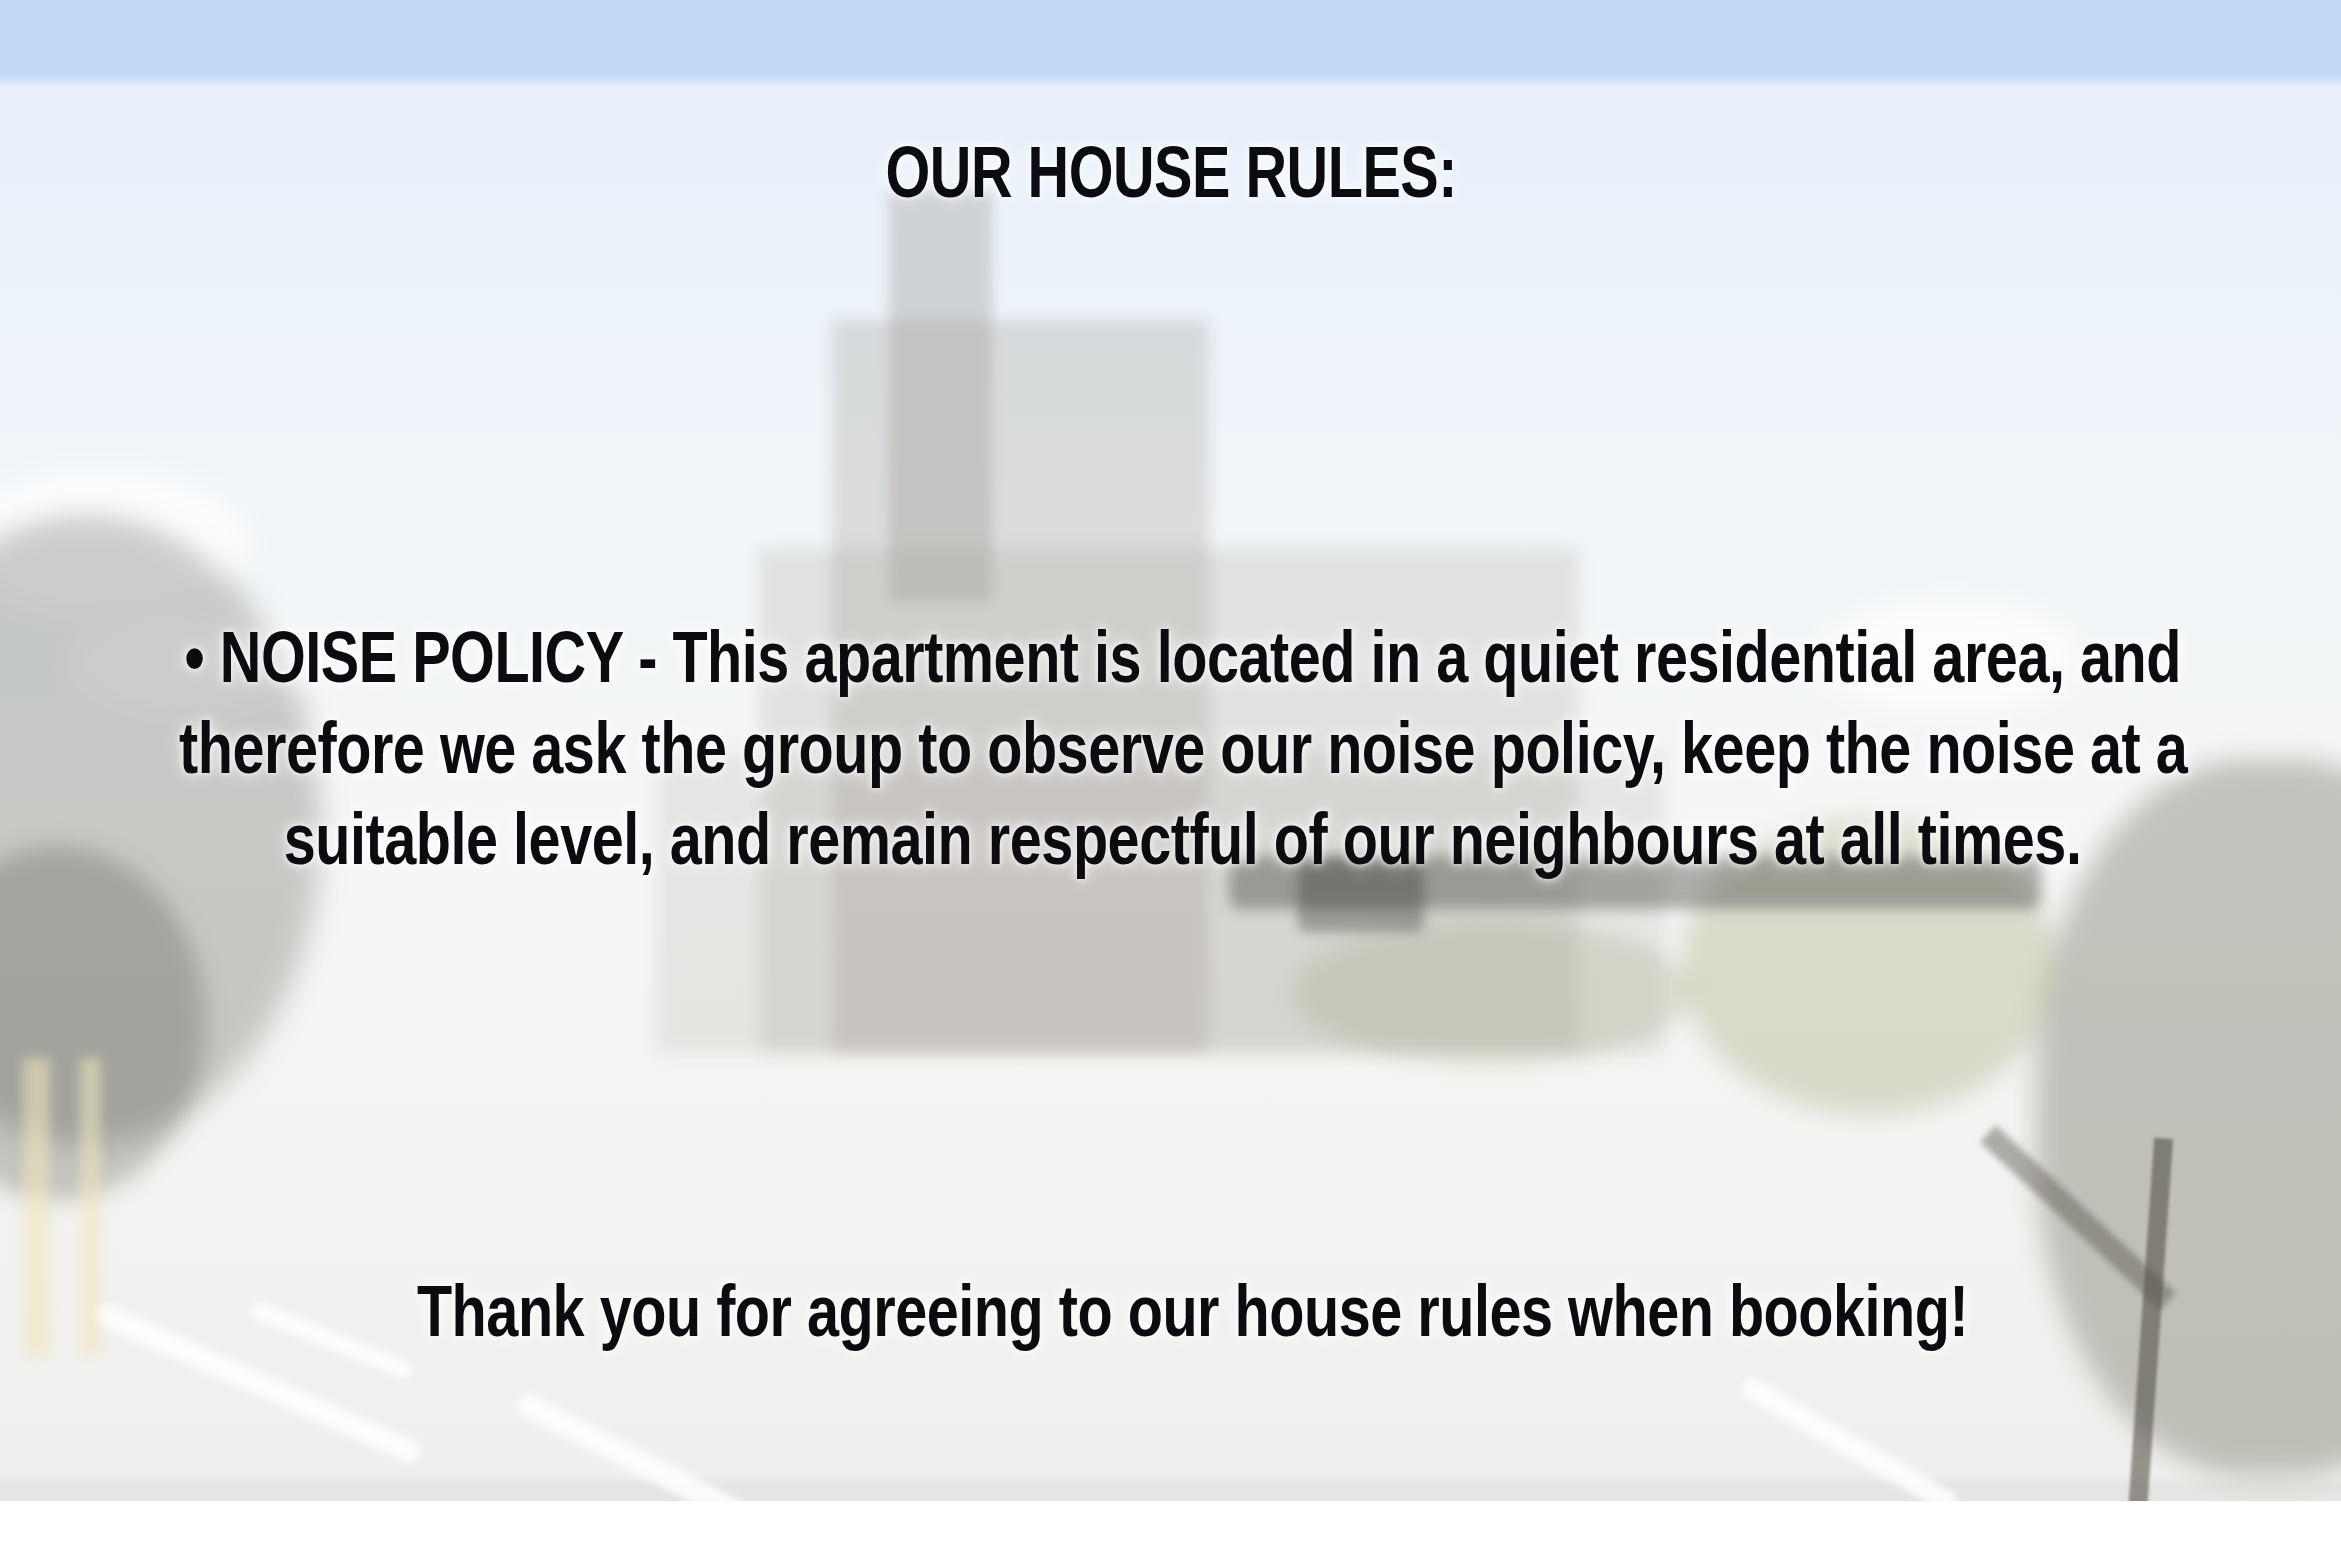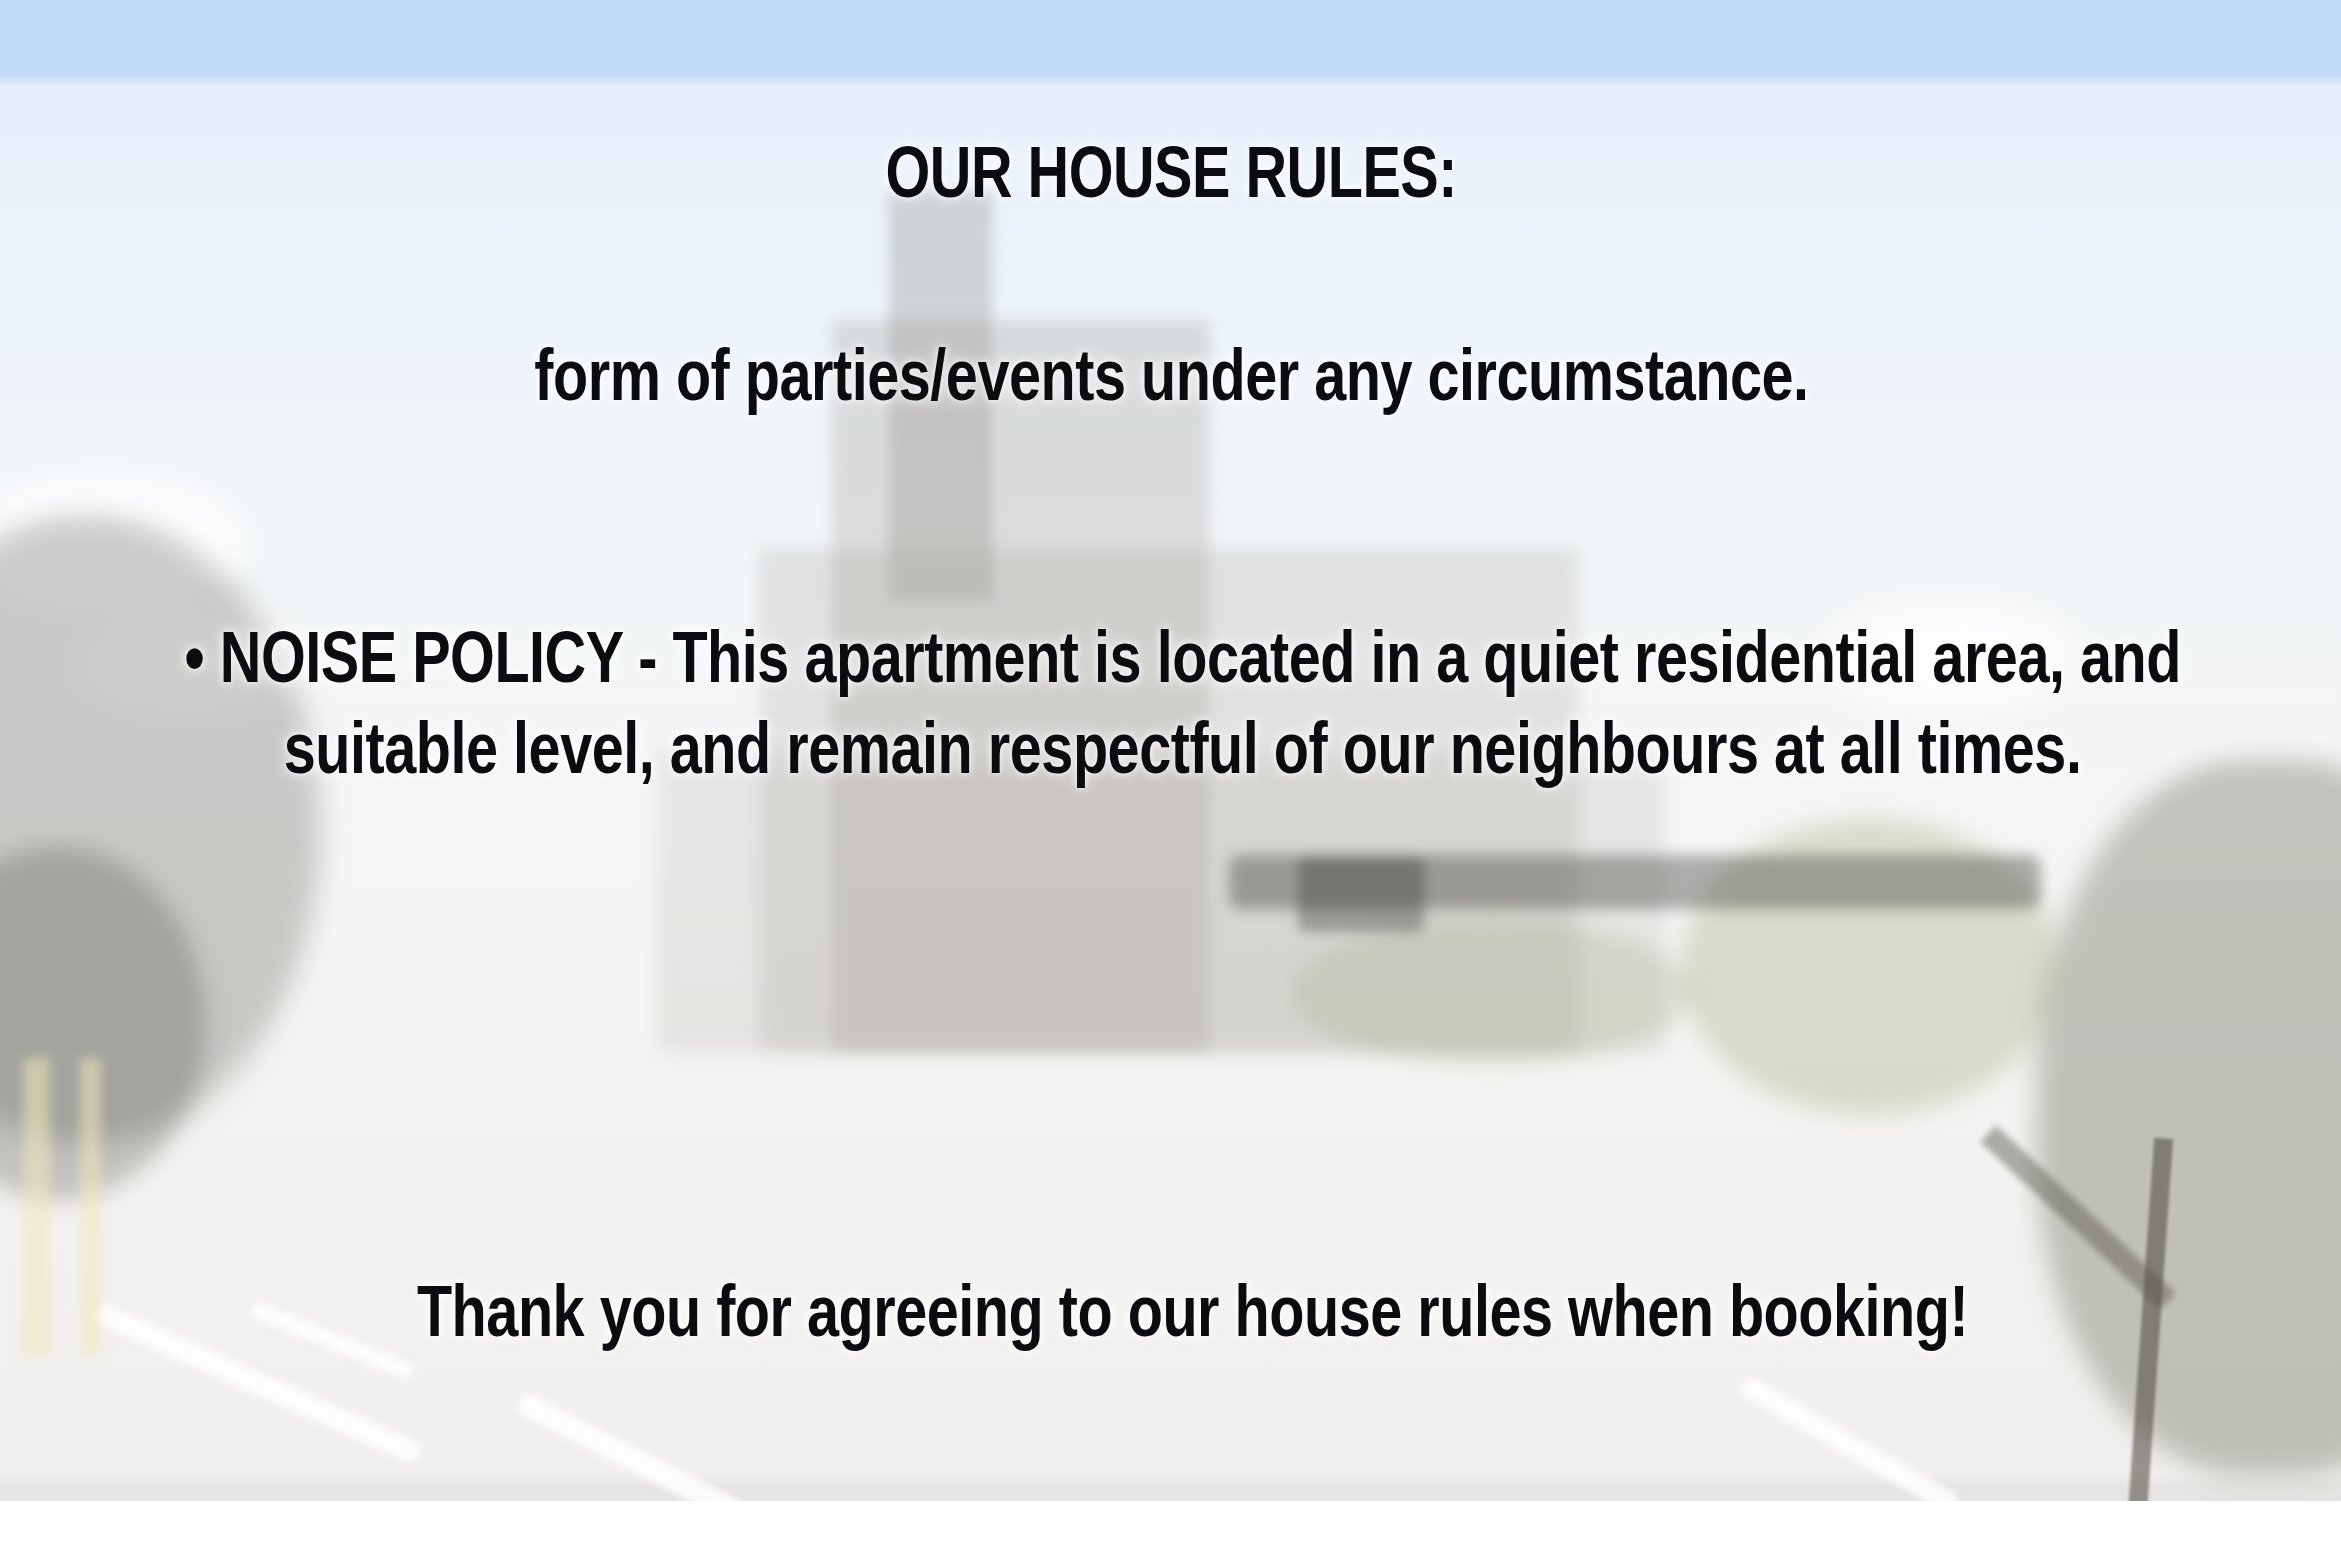--- a/index.html
+++ b/index.html
@@ -129,28 +129,28 @@
 
   <div class="text-layer">
 
     <div class="para para-title">
       <div class="line">
           <span>OUR HOUSE RULES:</span>
         </div>
     </div>
 
     <div class="para para-rule1">
-      <div class="line">
-          <span>form of parties/events under any circumstance.</span>
-        </div>
     </div>
 
     <div class="para para-rule2">
       <div class="line">
           <span>• NOISE POLICY - This apartment is located in a quiet residential area, and</span>
+        </div>
+      <div class="line">
+          <span>therefore we ask the group to observe our noise policy, keep the noise at a</span>
         </div>
       <div class="line">
           <span>suitable level, and remain respectful of our neighbours at all times.</span>
         </div>
     </div>
 
 
     <div class="para para-closing">
       <div class="line">
           <span>Thank you for agreeing to our house rules when booking!</span>

